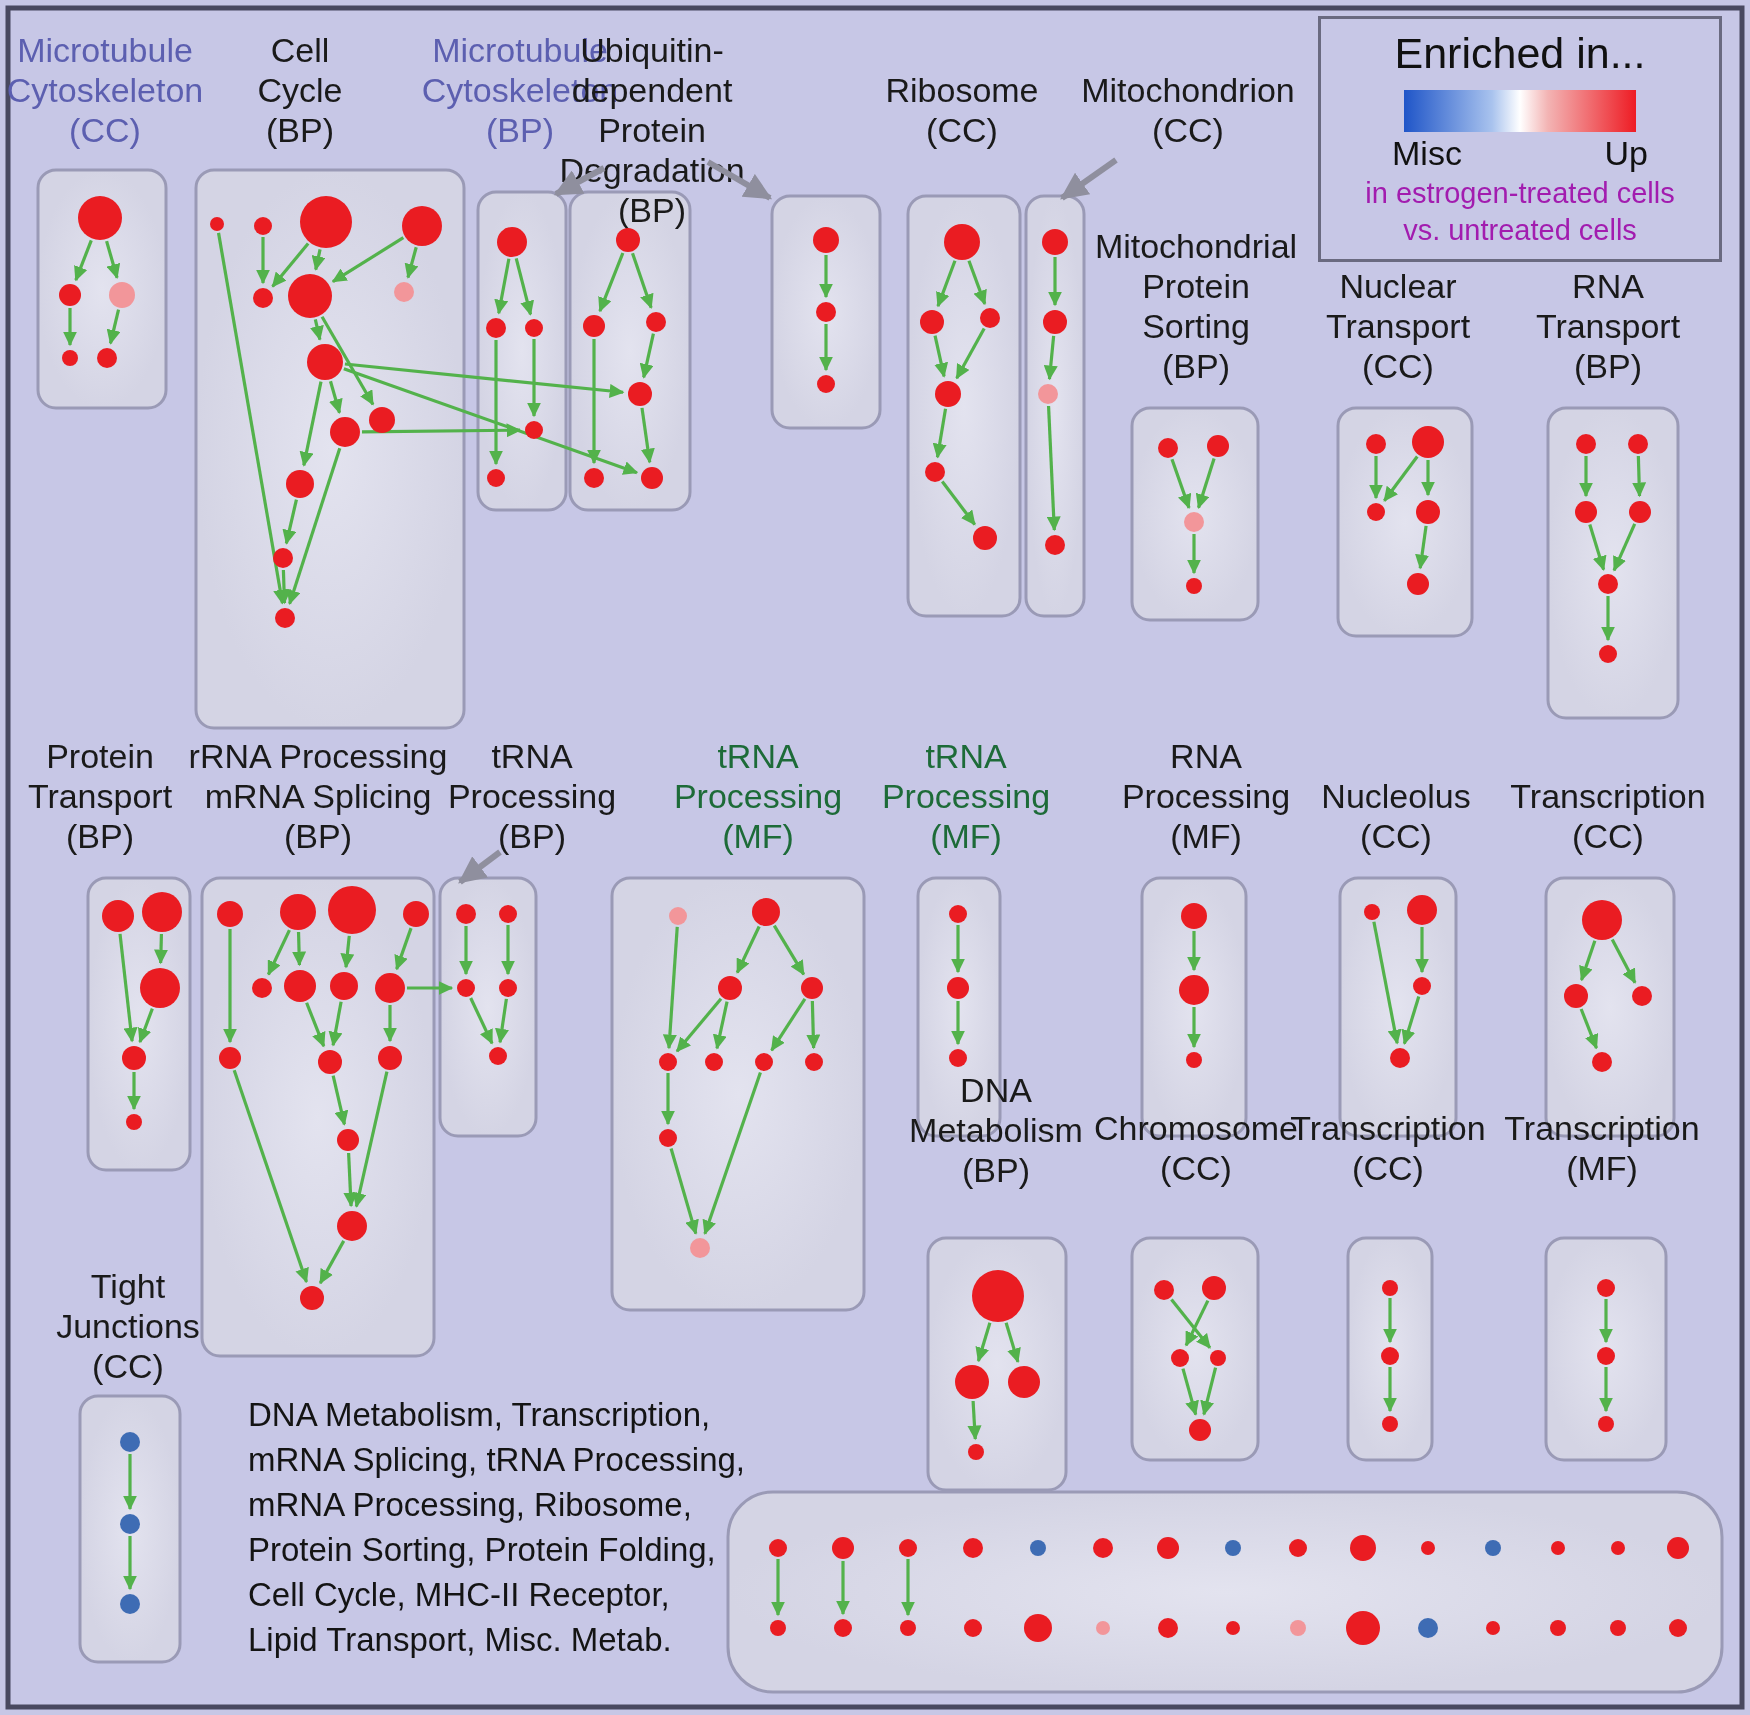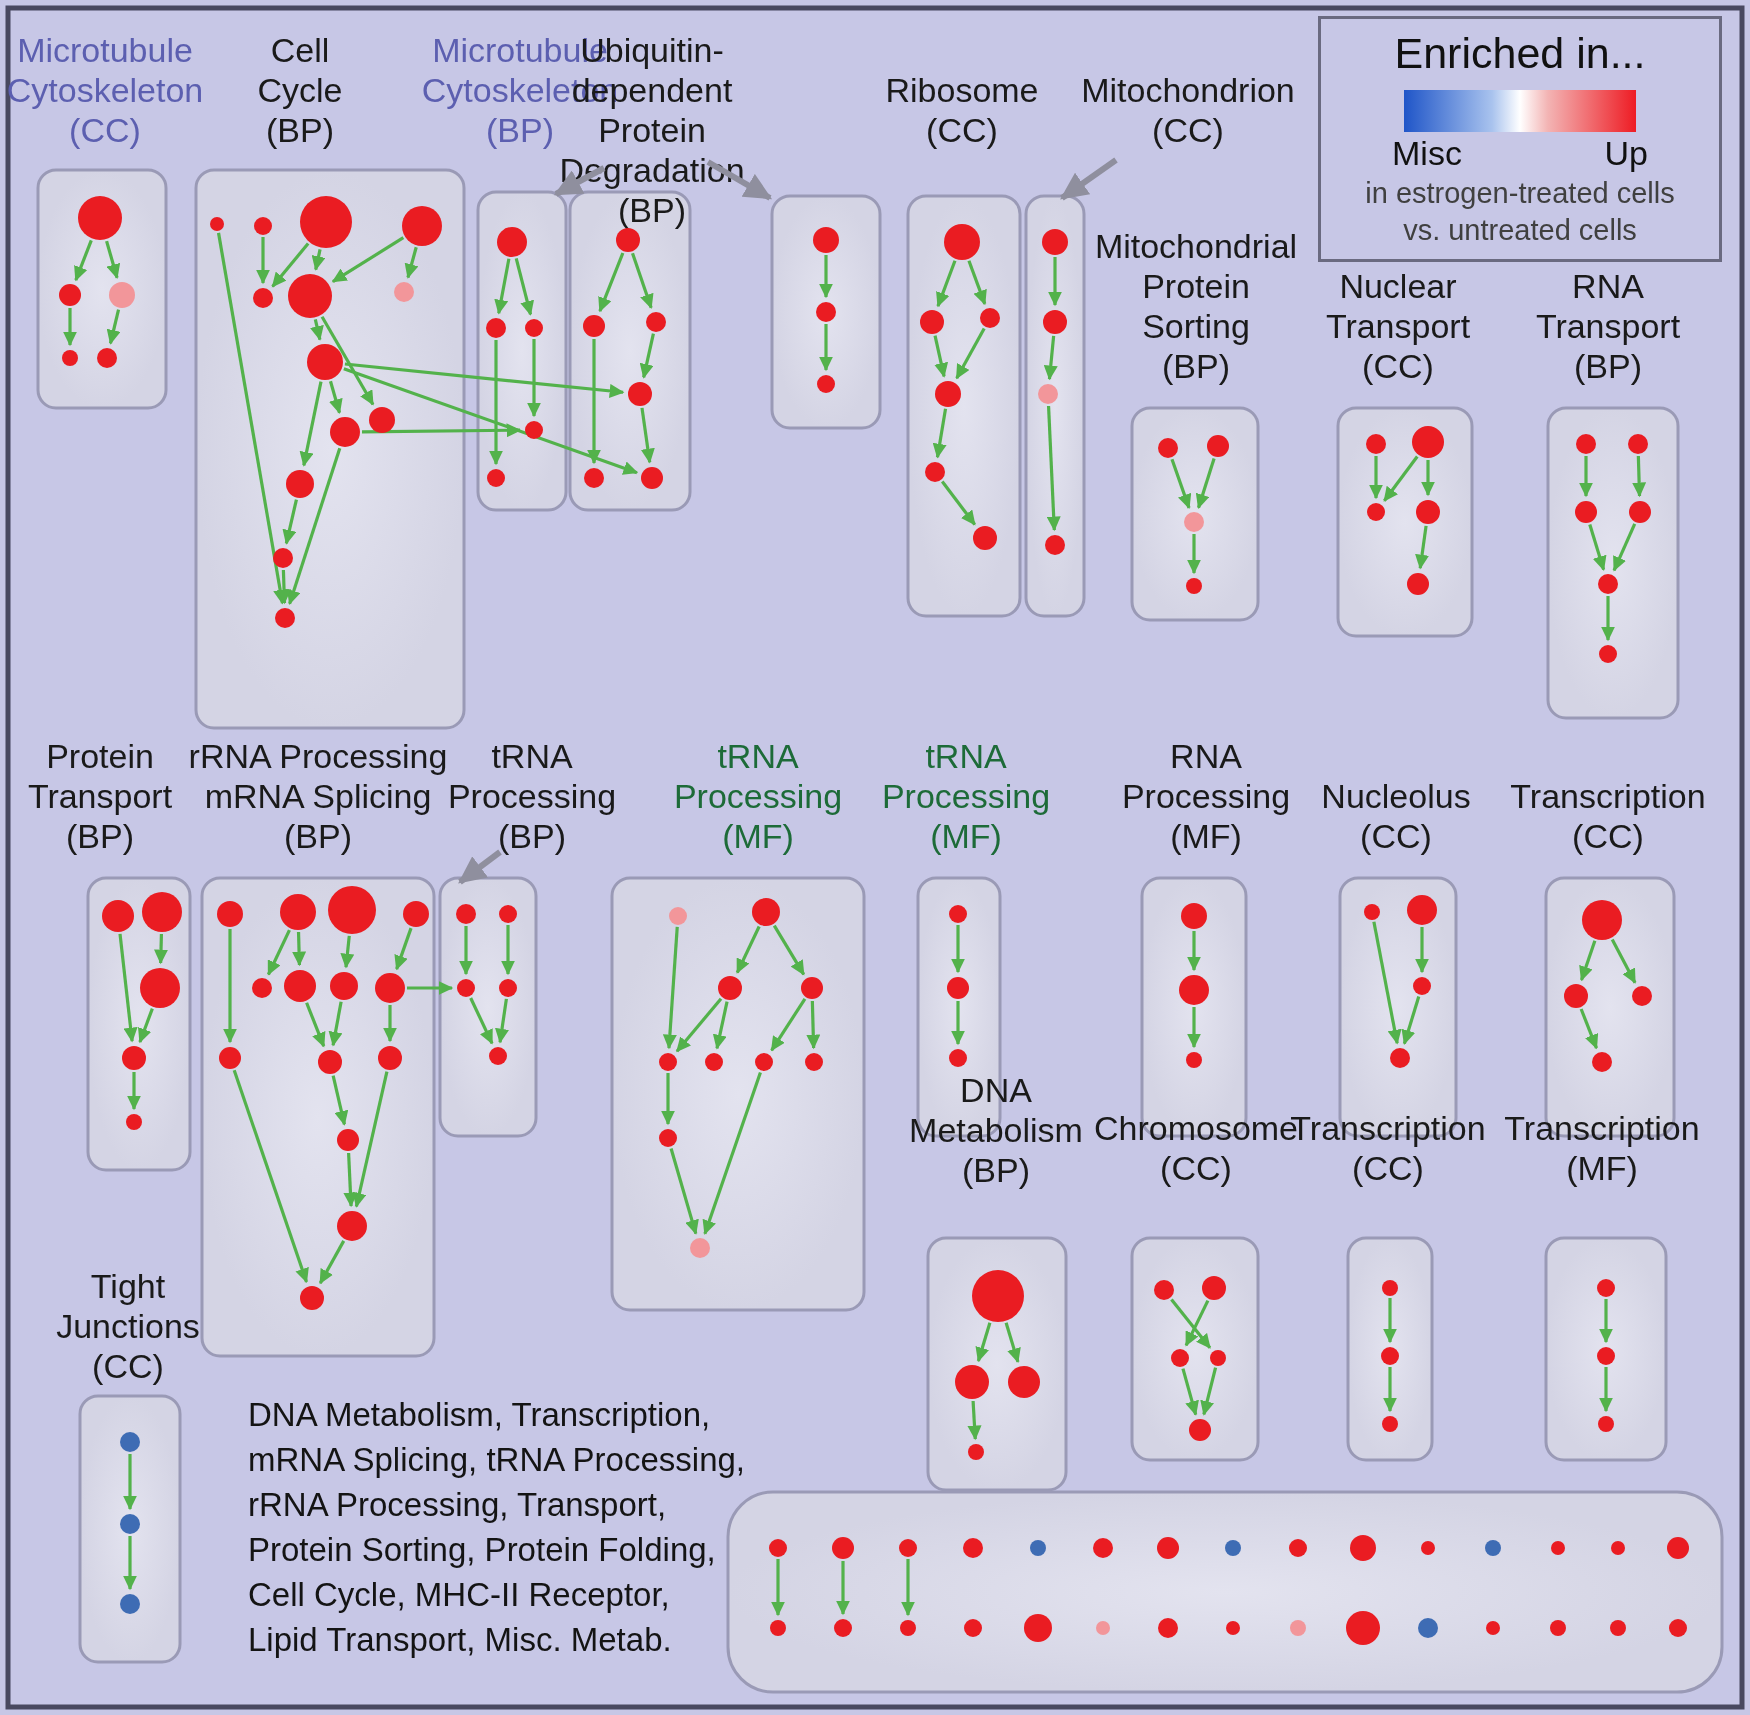--- a/index.html
+++ b/index.html
@@ -12,21 +12,21 @@
   #diagram{position:absolute;left:0;top:0;width:1750px;height:1715px;}
   #diagram text{font-family:"Liberation Sans",sans-serif;}
   .legend{
     position:absolute;left:1318px;top:16px;width:404px;height:246px;
     box-sizing:border-box;border:3px solid #6a6a80;background:#c7c7e6;
     text-align:center;z-index:2;
   }
   .legend-title{font-size:43px;color:#111;margin-top:10px;}
   .legend-bar{width:232px;height:42px;margin:12px auto 0 auto;}
   .legend-ends{width:256px;margin:2px auto 0 auto;display:flex;justify-content:space-between;font-size:34px;color:#111;}
-  .legend-sub{font-size:29px;color:#404040;margin-top:4px;line-height:33px;}
+  .legend-sub{font-size:29px;color:#a21caf;margin-top:4px;line-height:33px;}
   .notes{
     position:absolute;left:248px;top:1392px;z-index:2;
     font-size:33px;line-height:45px;color:#141414;white-space:nowrap;
   }
 </style>
 </head>
 <body>
 
 <div class="figure">
 
@@ -414,19 +414,19 @@
       <span>Misc</span>
       <span>Up</span>
     </div>
     <div class="legend-sub">in estrogen-treated cells</div>
     <div class="legend-sub">vs. untreated cells</div>
   </div>
 
   <div class="notes">
     <div>DNA Metabolism, Transcription,</div>
     <div>mRNA Splicing, tRNA Processing,</div>
-    <div>rRNA Processing, Transport,</div>
+    <div>mRNA Processing, Ribosome,</div>
     <div>Protein Sorting, Protein Folding,</div>
     <div>Cell Cycle, MHC-II Receptor,</div>
     <div>Lipid Transport, Misc. Metab.</div>
   </div>
 
 </div>
 
 </body></html>

